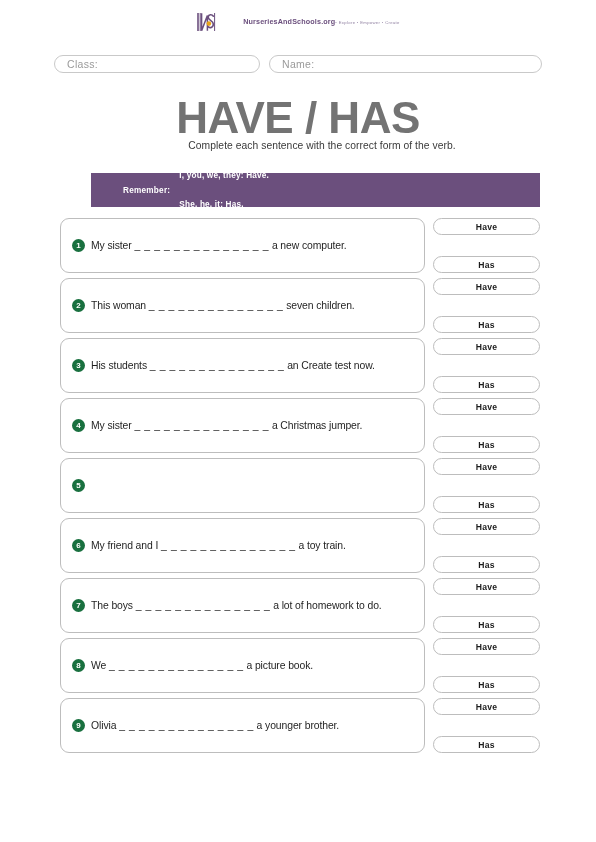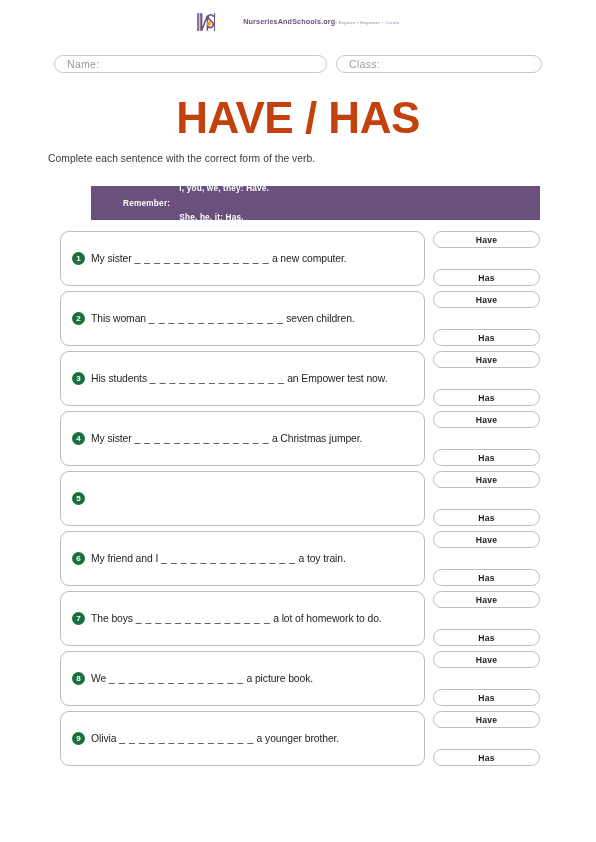--- a/index.html
+++ b/index.html
@@ -78,31 +78,30 @@
     color: #9a9a9a;
     padding-left: 12px;
     letter-spacing: 0.3px;
   }
 
   
   .title {
     text-align: center;
     font-size: 44px;
     font-weight: bold;
-    color: #c2410c;
+    color: #737373;
     letter-spacing: -0.5px;
     margin-top: 23px;
     line-height: 1;
     font-stretch: condensed;
   }
   .subtitle {
-    text-align: left;
+    text-align: center;
     font-size: 10.3px;
     color: #3a3a3a;
-    margin-top: 13px;
     letter-spacing: 0.05px;
     padding-left: 48px;
   }
 
   
   .banner {
     margin: 22px 56px 0 91px;
     background: #6b4f7d;
     height: 34px;
     display: flex;
@@ -212,25 +211,25 @@
       </svg>
     </span>
     <span class="logo-text-wrap">
       <span class="logo-title">NurseriesAndSchools.org</span>
       <span class="logo-tagline">• Explore  • Empower  • Create</span>
     </span>
   </div>
 </div>
 
 <div class="idrow">
+  <div class="idfield klass">
+    <span class="idlabel">Class:</span>
+  </div>
   <div class="idfield name">
     <span class="idlabel">Name:</span>
-  </div>
-  <div class="idfield klass">
-    <span class="idlabel">Class:</span>
   </div>
 </div>
 
 <div class="title">HAVE / HAS</div>
 <div class="subtitle">Complete each sentence with the correct form of the verb.</div>
 
 <div class="banner">
   <span class="banner-label">Remember:</span>
   <span class="banner-lines">
     <span class="banner-line">I, you, we, they: Have.</span>
@@ -255,21 +254,21 @@
         <span class="qtext"><span>This woman </span><span class="blank">_ _ _ _ _ _ _ _ _ _ _ _ _ _</span><span> seven children.</span></span>
       </div>
       <div class="qopts">
         <div class="opt">Have</div>
         <div class="opt">Has</div>
       </div>
     </div>
     <div class="qrow">
       <div class="qcard">
         <span class="qnum">3</span>
-        <span class="qtext"><span>His students </span><span class="blank">_ _ _ _ _ _ _ _ _ _ _ _ _ _</span><span> an Empower test now.</span></span>
+        <span class="qtext"><span>His students </span><span class="blank">_ _ _ _ _ _ _ _ _ _ _ _ _ _</span><span> an Create test now.</span></span>
       </div>
       <div class="qopts">
         <div class="opt">Have</div>
         <div class="opt">Has</div>
       </div>
     </div>
     <div class="qrow">
       <div class="qcard">
         <span class="qnum">4</span>
         <span class="qtext"><span>My sister </span><span class="blank">_ _ _ _ _ _ _ _ _ _ _ _ _ _</span><span> a Christmas jumper.</span></span>

